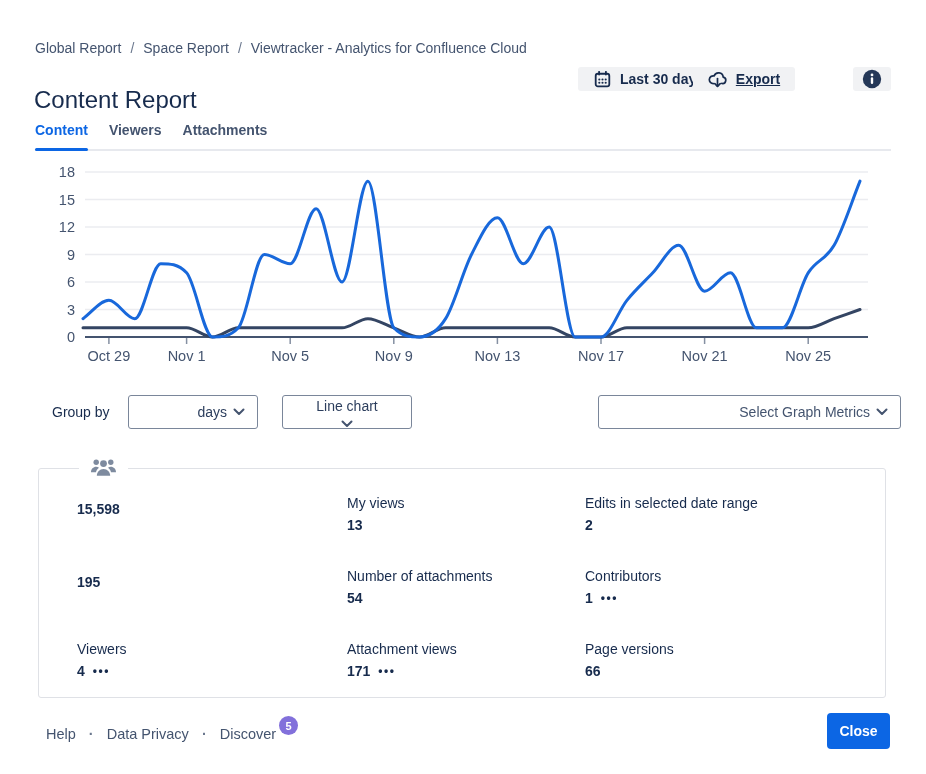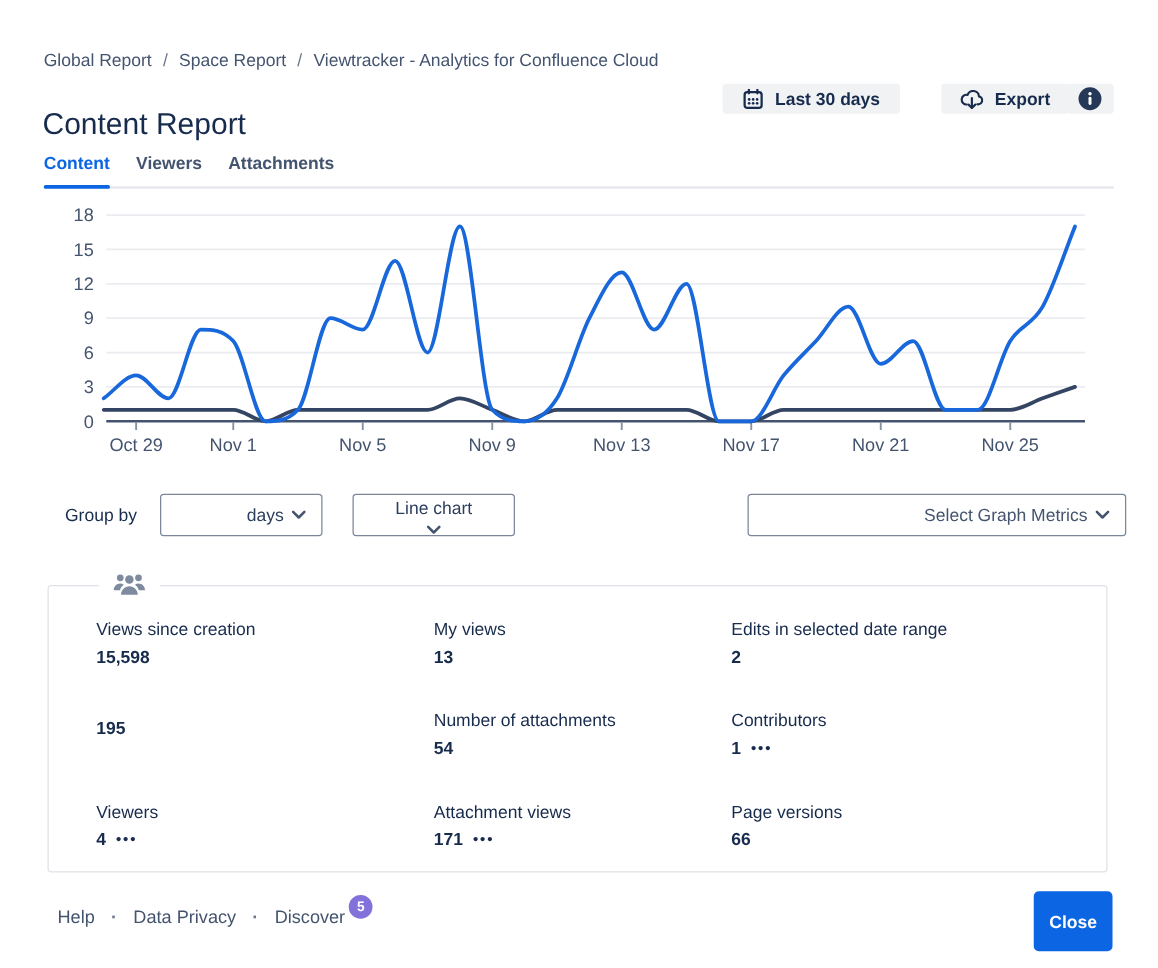--- a/index.html
+++ b/index.html
@@ -10,21 +10,21 @@
   .breadcrumb{position:absolute;left:35px;top:40px;font-size:14px;color:#44546F;display:flex;align-items:center;}
   .breadcrumb a{color:#44546F;text-decoration:none;cursor:pointer;}
   .crumb-sep{margin:0 9px;color:#6B788E;}
 
   
   .page-title{position:absolute;left:34px;top:70px;font-size:24px;font-weight:500;color:#172B4D;}
   .hbtn{position:absolute;top:67px;height:24px;background:#F1F2F4;border:none;border-radius:3px;
         display:flex;align-items:center;justify-content:center;gap:9px;cursor:pointer;
         font-family:inherit;font-size:14px;font-weight:600;color:#172B4D;padding:0 14px;box-sizing:border-box;}
   .btn-date{left:578px;width:142px;}
-  .btn-export{left:753px;width:102px;}
+  .btn-export{left:693px;width:102px;text-decoration:underline;}
   .btn-info{left:853px;width:38px;padding:0;}
 
   
   .tabs{position:absolute;left:35px;top:122px;display:flex;gap:21px;font-size:14px;font-weight:600;}
   .tab{color:#44546F;cursor:pointer;padding-bottom:10px;}
   .tab.active{color:#0C66E4;}
   .tabs-divider{position:absolute;left:35px;top:149px;width:856px;height:2px;background:#E7E9EE;}
   .tab-underline{position:absolute;left:35px;top:148px;width:53px;height:3px;background:#0C66E4;border-radius:2px;}
 
   
@@ -48,21 +48,21 @@
   .stat-value-row{display:flex;align-items:center;margin-top:6px;}
   .stat-value{font-size:14px;font-weight:700;color:#172B4D;}
   .more{margin-left:8px;font-size:12px;font-weight:700;letter-spacing:1.5px;color:#172B4D;cursor:pointer;line-height:1;}
 
   
   .footer-links{position:absolute;left:46px;top:724px;display:flex;align-items:center;font-size:14.5px;font-weight:500;color:#44546F;}
   .footer-links a{color:#44546F;text-decoration:none;cursor:pointer;}
   .flink-sep{margin:0 13px;color:#6B788E;font-weight:700;}
   .badge{display:inline-flex;align-items:center;justify-content:center;width:19px;height:19px;border-radius:50%;
          background:#8270DB;color:#fff;font-size:11px;font-weight:700;position:relative;top:-8px;margin-left:3px;}
-  .btn-close{position:absolute;left:827px;top:713px;width:63px;height:48px;background:#0C66E4;color:#fff;
+  .btn-close{position:absolute;left:827px;top:713px;width:63px;height:36px;background:#0C66E4;color:#fff;
              border:none;border-radius:4px;font-family:inherit;font-size:14px;font-weight:600;cursor:pointer;}
 </style>
 </head>
 <body>
 
 <div id="app">
 
   <nav class="breadcrumb">
     <a>Global Report</a>
     <span class="crumb-sep">/</span>
@@ -189,21 +189,20 @@
         <circle cx="6.2" cy="6.2" r="2.7"></circle>
         <path d="M1 16.2 c0-3.1 2.3-5.4 5.2-5.4 c1 0 2 .3 2.8 .9 c-1.6 1.1-2.7 2.7-3 4.5 z"></path>
         <circle cx="20.8" cy="6.2" r="2.7"></circle>
         <path d="M26 16.2 c0-3.1-2.3-5.4-5.2-5.4 c-1 0-2 .3-2.8 .9 c1.6 1.1 2.7 2.7 3 4.5 z"></path>
         <circle cx="13.5" cy="7.6" r="3.4"></circle>
         <path d="M6.8 19.8 c0-3.9 3-6.9 6.7-6.9 s6.7 3 6.7 6.9 z"></path>
       </svg>
     </span>
     <div class="stats-grid">
       <div class="stat">
-        <div class="stat-label">Views since creation</div>
         <div class="stat-value-row">
             <span class="stat-value">15,598</span>
           </div>
       </div>
       <div class="stat">
         <div class="stat-label">My views</div>
         <div class="stat-value-row">
             <span class="stat-value">13</span>
           </div>
       </div>

